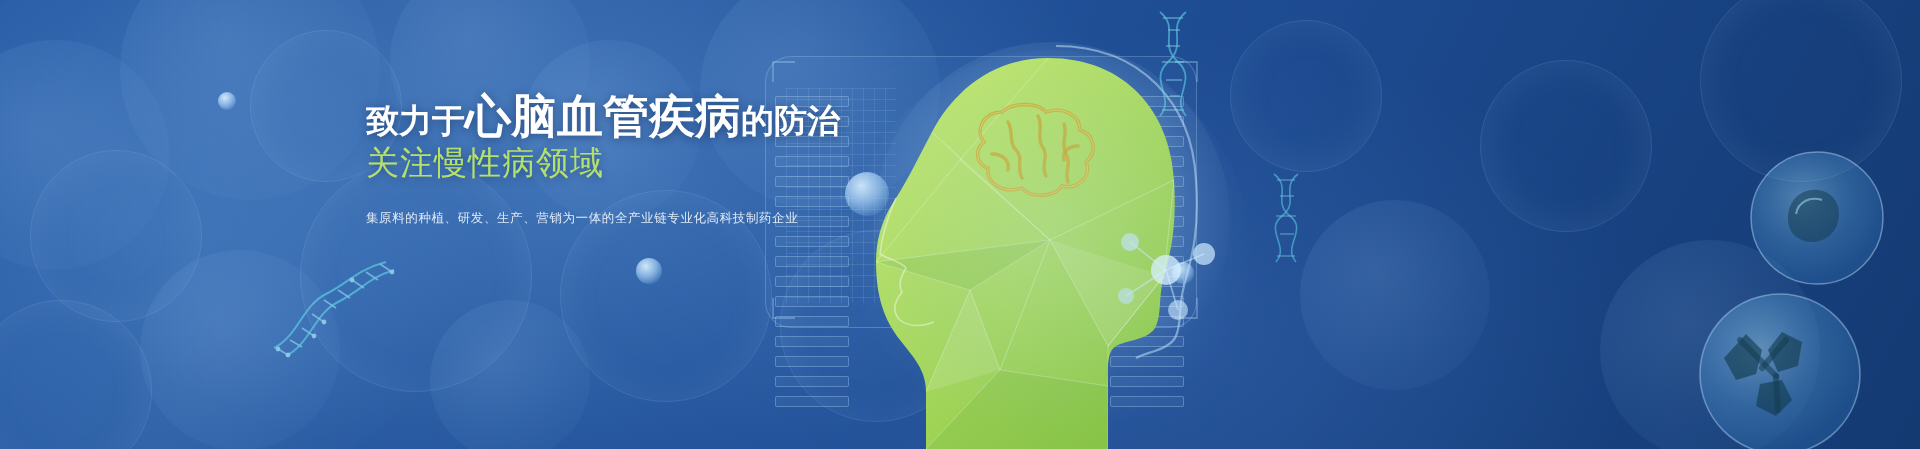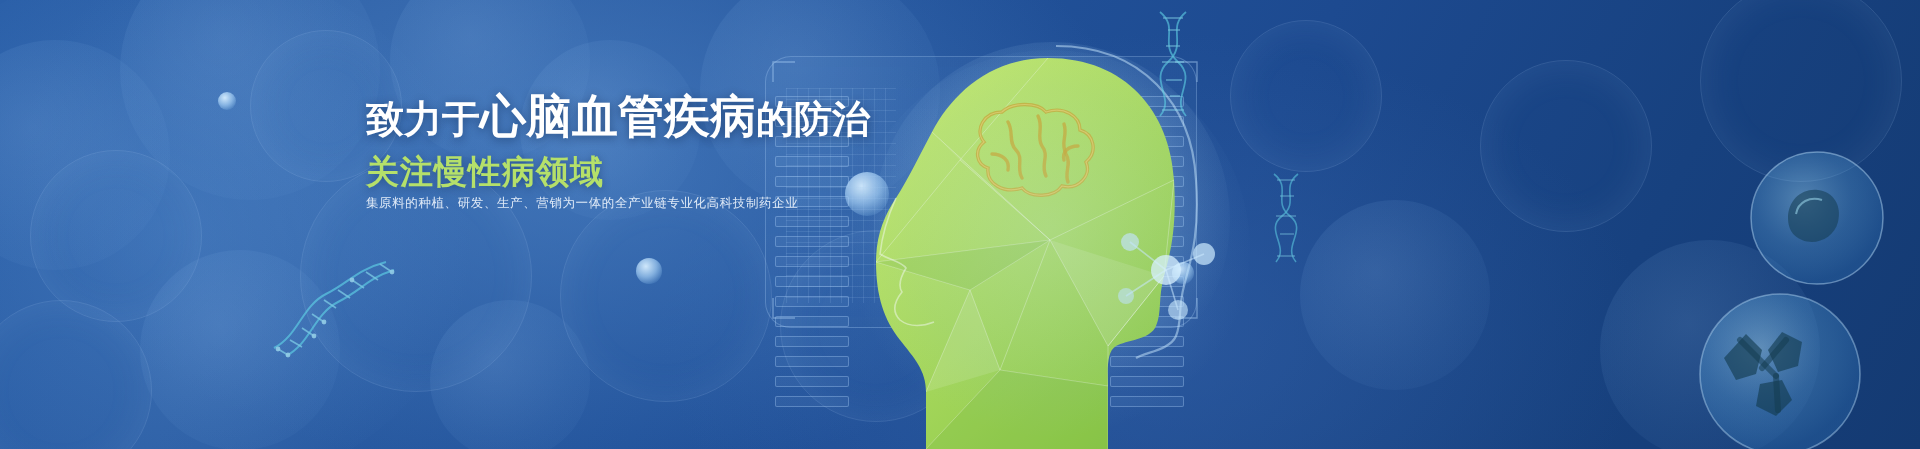--- a/index.html
+++ b/index.html
@@ -51,33 +51,33 @@
     width: 440px;
   }
   .headline {
     color: #ffffff;
     font-weight: bold;
     line-height: 1.06;
     white-space: nowrap;
     letter-spacing: 0px;
     text-shadow: 0 2px 10px rgba(5,25,60,0.45);
   }
-  .headline .small { font-size: 38px; }
+  .headline .small { font-size: 33px; }
   .headline .big   { font-size: 46px; }
 
   .subhead {
-    margin-top: 9px;
     color: #b5e06a;
     font-size: 33px;
-    font-weight: bold;
+    font-weight: normal;
     letter-spacing: 1px;
     white-space: nowrap;
     text-shadow: 0 2px 9px rgba(5,25,60,0.38);
   }
   .tagline {
+    margin-top: 24px;
     color: #e9f1fb;
     font-size: 12.5px;
     letter-spacing: 0.6px;
     white-space: nowrap;
     opacity: 0.95;
   }
 
   
   .hud {
     position: absolute;

